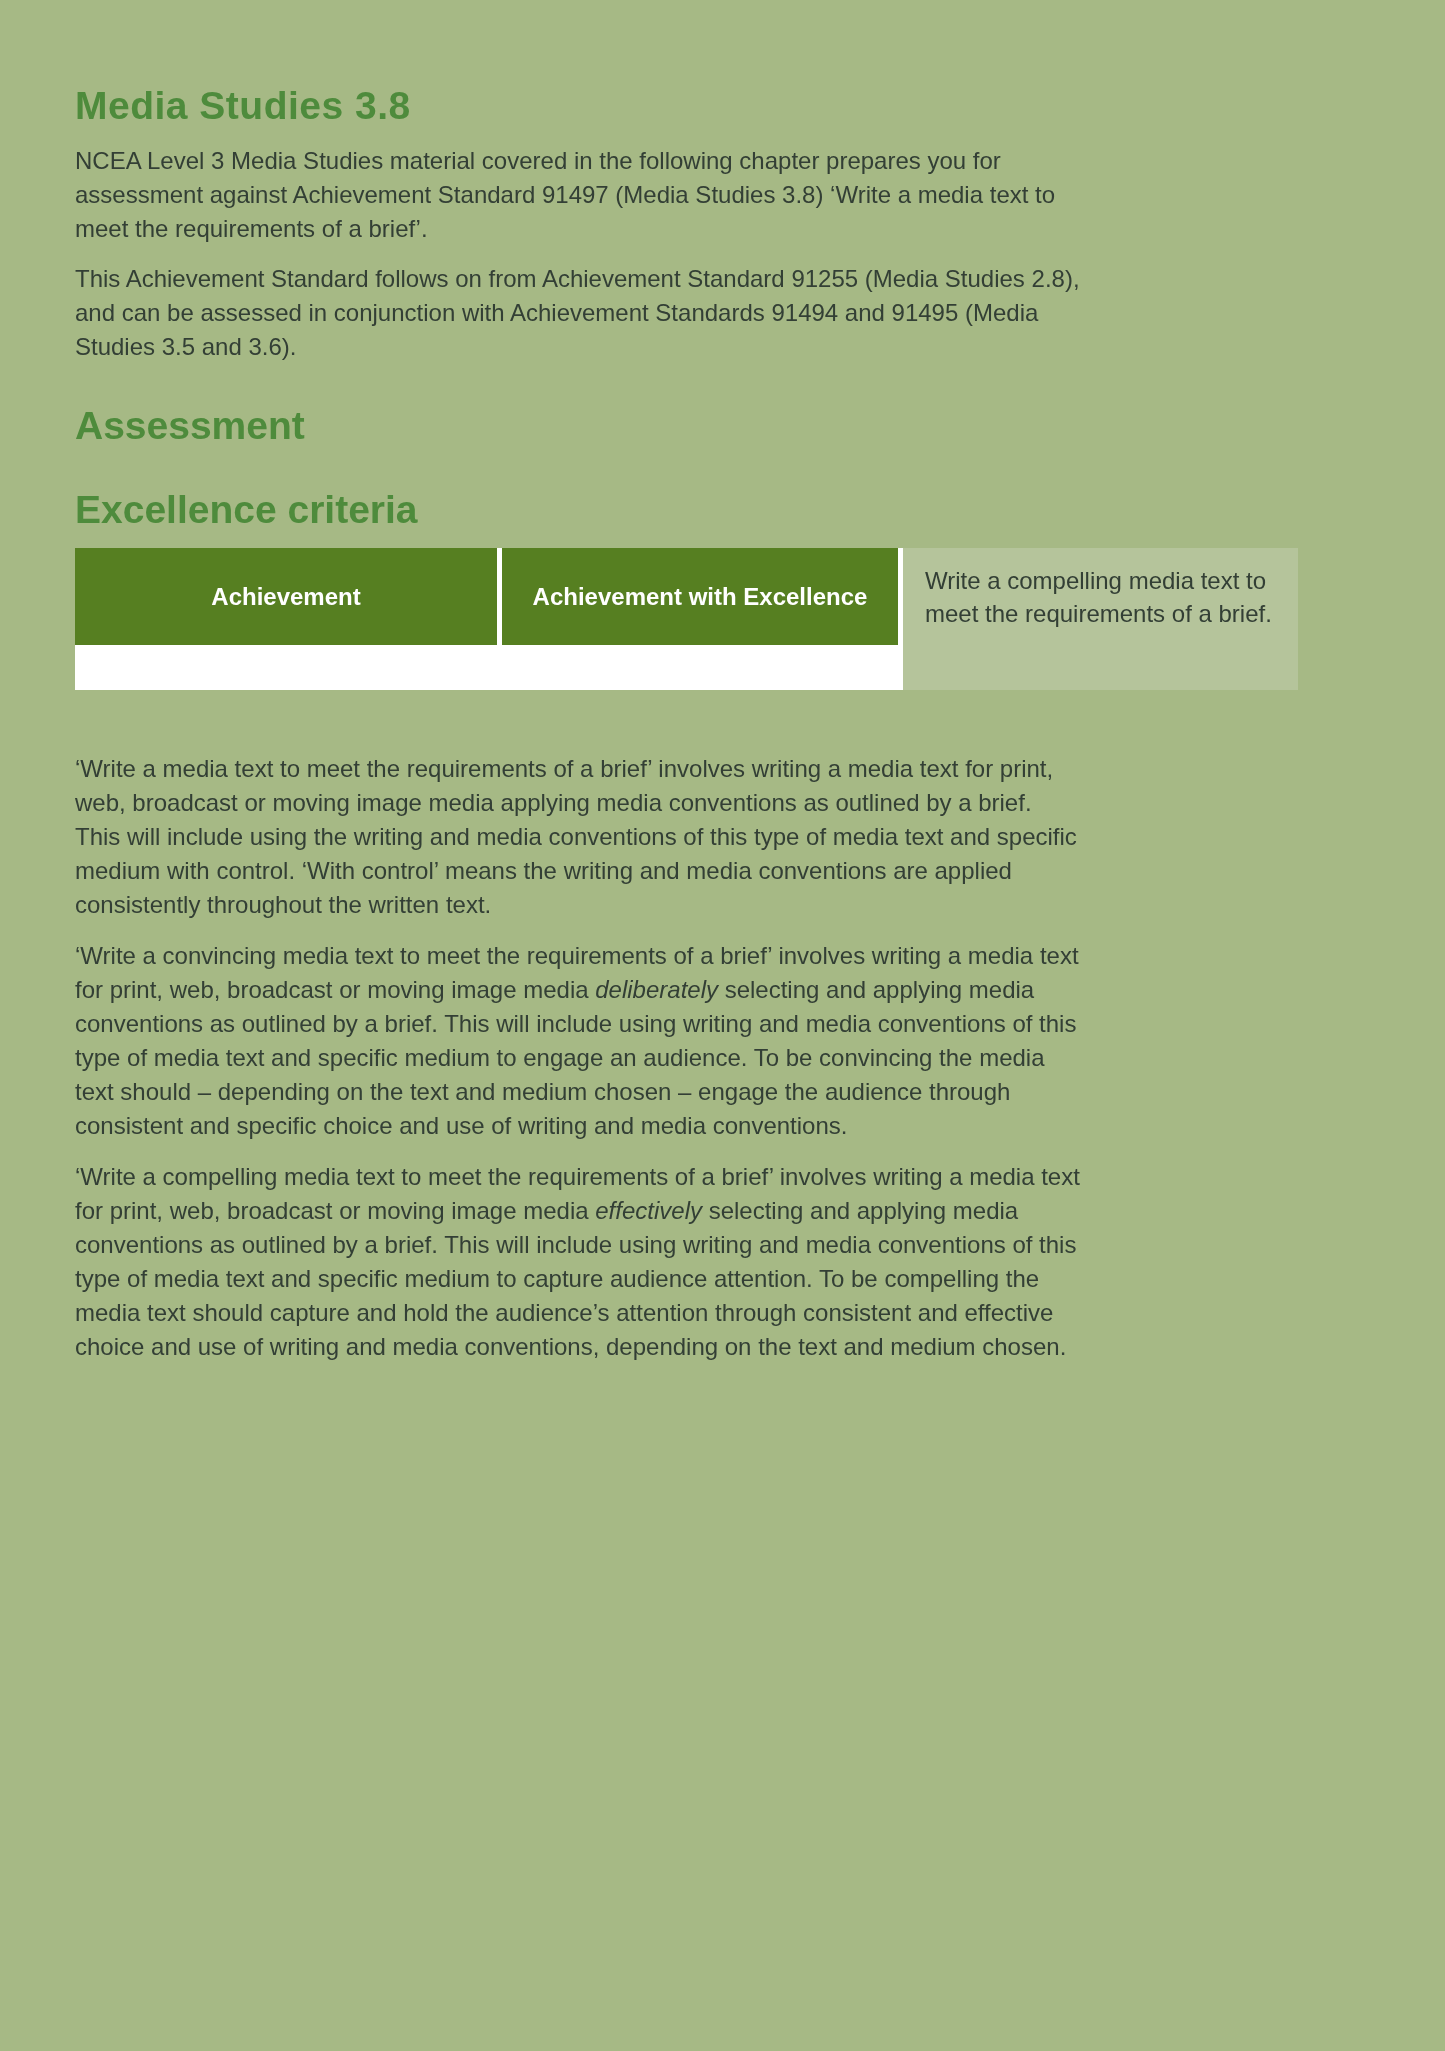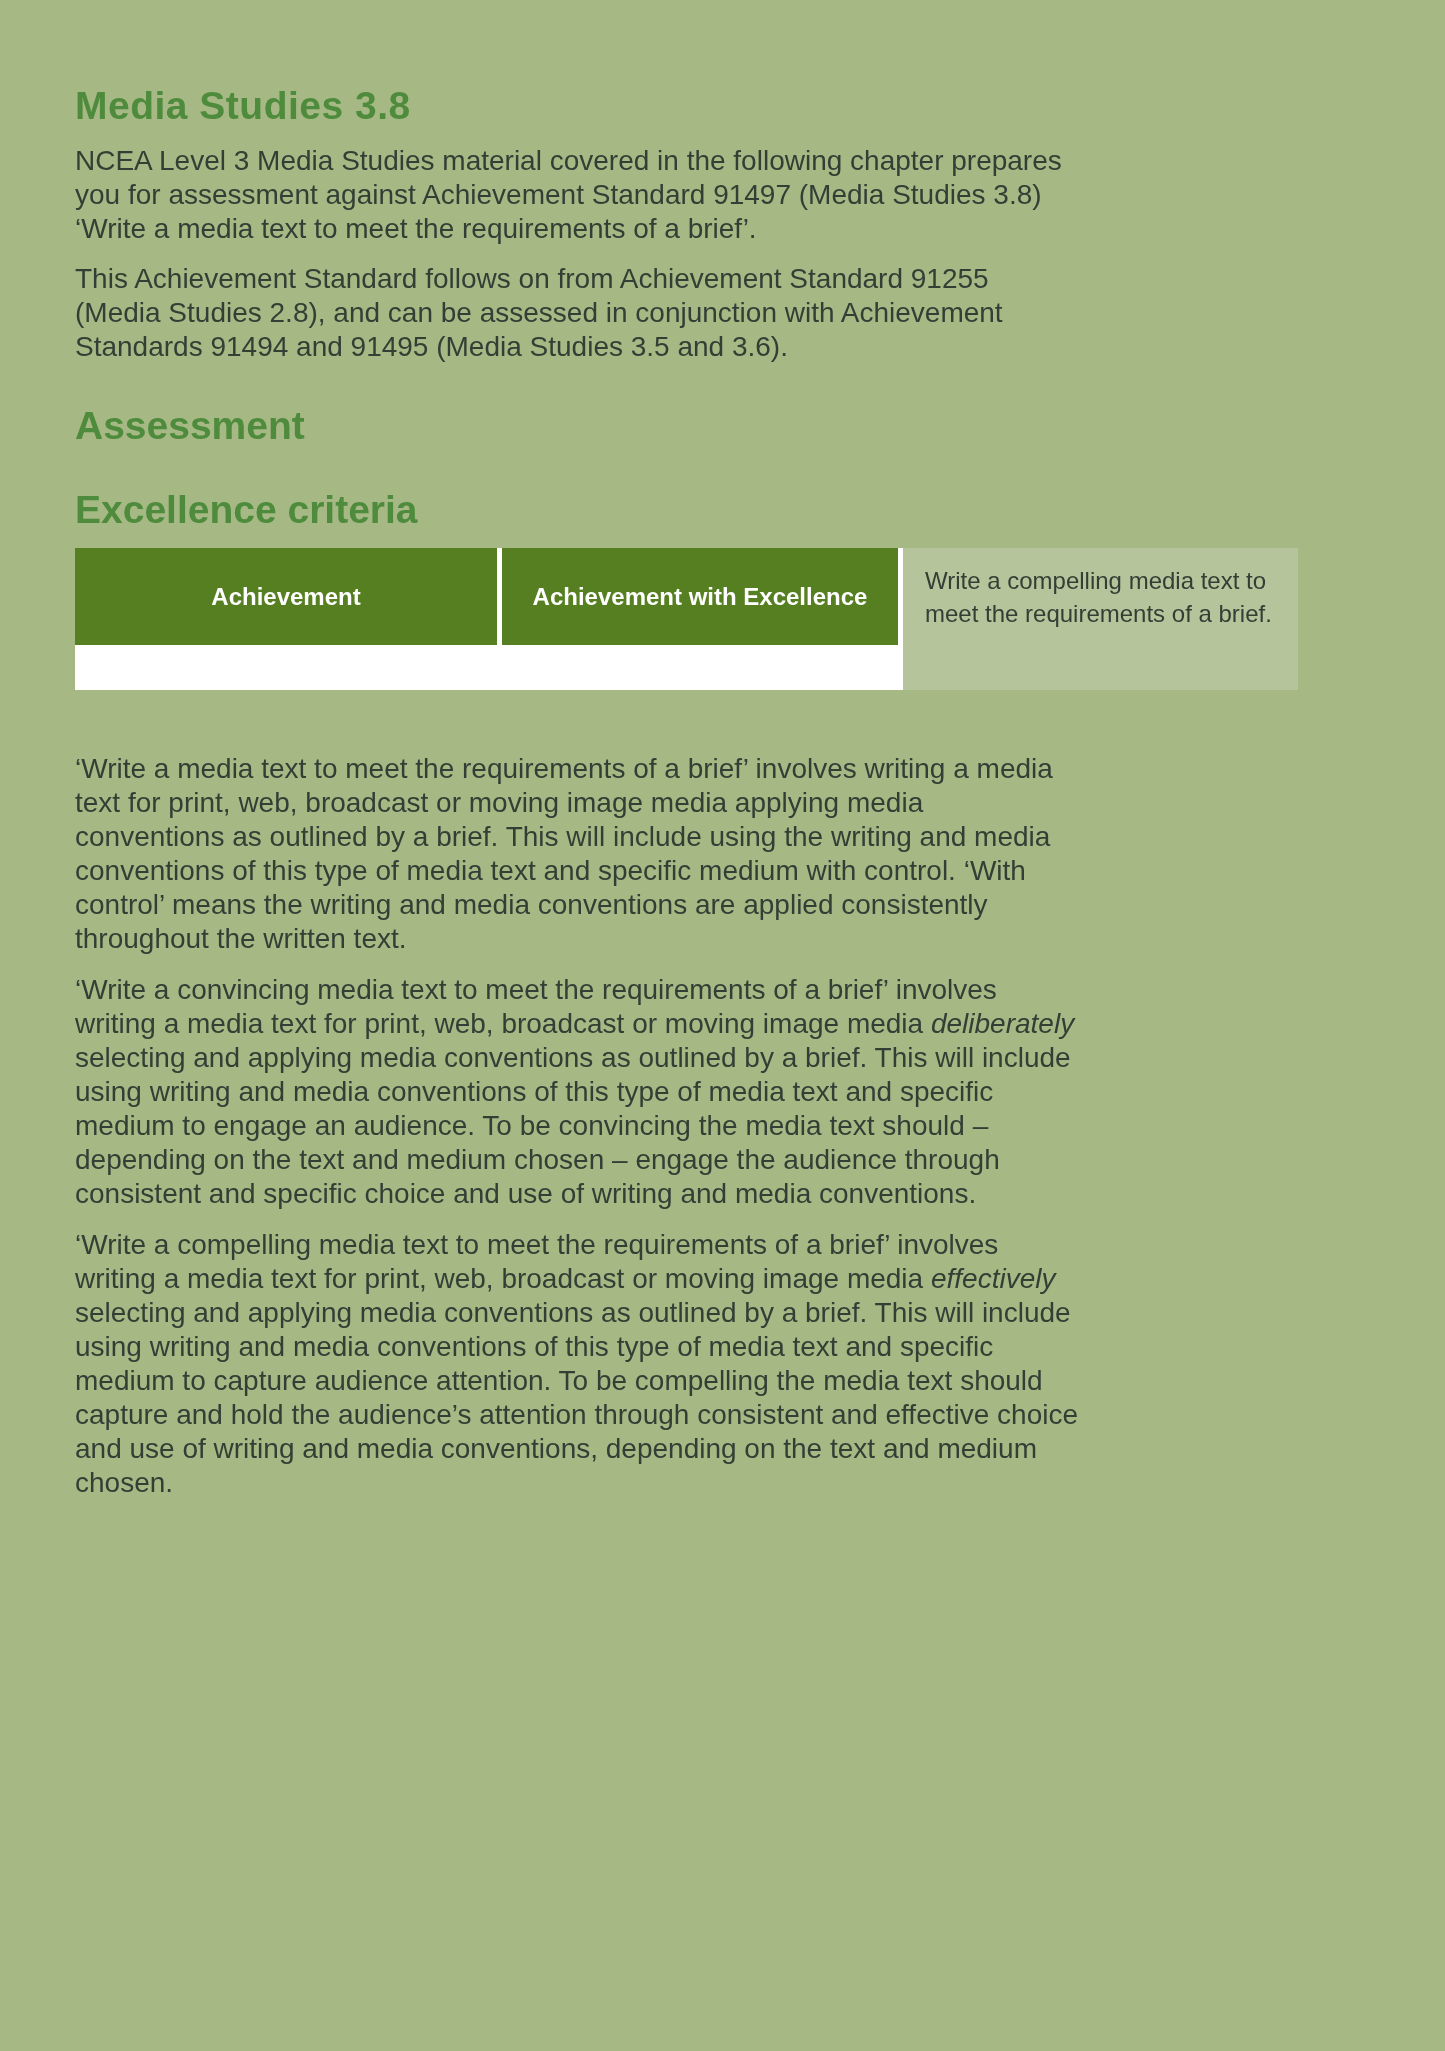--- a/index.html
+++ b/index.html
@@ -18,21 +18,21 @@
     padding: 84px 65px 0 75px;
   }
   .doc-title {
     font-size: 39px;
     font-weight: bold;
     color: var(--heading, #4e8b3c);
     margin: 0 0 16px 0;
     letter-spacing: 0.5px;
   }
   .para {
-    font-size: 28px;
+    font-size: 24px;
     line-height: 34px;
     max-width: 1312px;
     margin: 0 0 16px 0;
   }
   .section-heading {
     font-size: 39px;
     font-weight: bold;
     color: var(--heading, #4e8b3c);
     margin: 40px 0 12px 0;
   }

